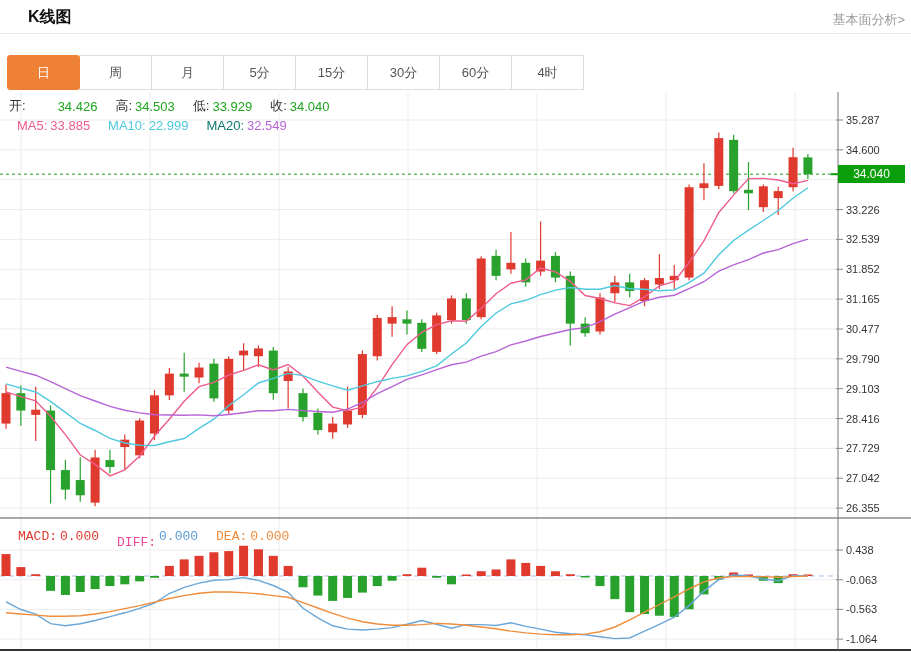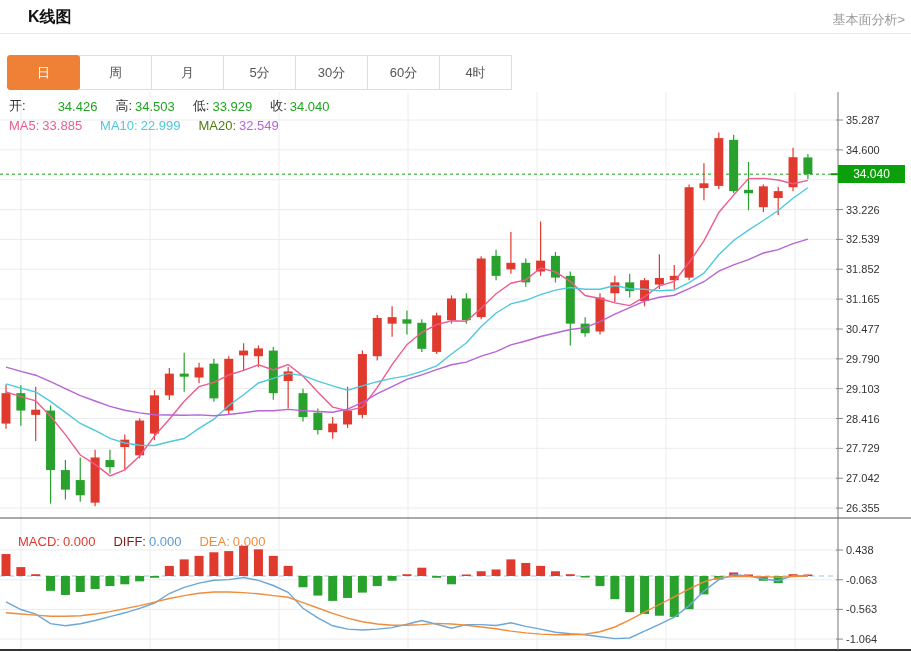--- a/index.html
+++ b/index.html
@@ -11,22 +11,22 @@
   .hdr-divider{position:absolute;left:0;top:33px;width:911px;height:1px;background:#e8e8e8;z-index:1;}
   .tabs{position:absolute;left:7px;top:55px;display:flex;z-index:3;}
   .tab{width:71px;height:33px;line-height:33px;text-align:center;font-size:13px;color:#555;
        background:#fff;border:1px solid #ddd;margin-left:-1px;cursor:pointer;box-sizing:content-box;}
   .tab:first-child{margin-left:0;}
   .tab.active{background:#ee8135;border-color:#ee8135;color:#fff;border-radius:3px;position:relative;z-index:2;}
   .row{position:absolute;display:flex;align-items:center;z-index:2;font-size:13px;white-space:nowrap;}
   .row .pair{display:flex;align-items:center;margin-right:18px;}
   .row .pair .lb{margin-right:3px;}
   .ohlc{left:9px;top:97px;}
-  .malg{left:9px;top:118px;}
-  .macdlg{left:18px;top:534px;}
+  .malg{left:17px;top:118px;}
+  .macdlg{left:18px;top:523px;font-family:Liberation Mono, monospace;}
   .ptag{position:absolute;left:838px;width:67px;height:18px;line-height:18px;z-index:2;
         color:#fff;font-size:12px;text-align:center;}
   svg text{font-family:"Liberation Sans","DejaVu Sans",sans-serif;font-size:11px;fill:#333;}
 </style>
 </head>
 <body>
 
 <div id="app">
   <svg id="chart" width="911" height="652">
       <line x1="21" y1="92" x2="21" y2="650" stroke="#ececec" stroke-width="1"></line>
@@ -266,20 +266,21 @@
       <line x1="831" y1="174.18215" x2="838" y2="174.18215" stroke="#0c9f0c" stroke-width="2"></line>
     </svg>
   <span class="hdr-title">K线图</span>
   <a class="hdr-link">基本面分析&gt;</a>
   <div class="hdr-divider"></div>
   <div class="tabs">
       <div class="tab active">日</div>
       <div class="tab">周</div>
       <div class="tab">月</div>
       <div class="tab">5分</div>
+      <div class="tab">15分</div>
       <div class="tab">30分</div>
       <div class="tab">60分</div>
       <div class="tab">4时</div>
     </div>
   <div class="row ohlc">
       <span class="pair">
         <span class="lb" style="color: rgb(51, 51, 51);">开:</span>
         <span style="color: rgb(31, 164, 31); margin-left: 29px;">34.426</span>
       </span>
       <span class="pair">
@@ -298,31 +299,31 @@
   <div class="row malg">
       <span class="pair">
         <span class="lb" style="color: rgb(238, 92, 141);">MA5:</span>
         <span style="color: rgb(238, 92, 141);">33.885</span>
       </span>
       <span class="pair">
         <span class="lb" style="color: rgb(78, 201, 221);">MA10:</span>
         <span style="color: rgb(78, 201, 221);">22.999</span>
       </span>
       <span class="pair">
-        <span class="lb" style="color: #4d7c0f; text-align: right;">MA20:</span>
+        <span class="lb" style="color: #0f766e; text-align: right;">MA20:</span>
         <span style="color: rgb(183, 100, 216);">32.549</span>
       </span>
     </div>
   <div class="row macdlg">
       <span class="pair">
         <span class="lb" style="color: rgb(224, 57, 46);">MACD:</span>
         <span style="color: rgb(224, 57, 46);">0.000</span>
       </span>
       <span class="pair">
-        <span class="lb" style="color: #7f1d1d;">DIFF:</span>
+        <span class="lb" style="color: #ec4899; margin-top: 12px;">DIFF:</span>
         <span style="color: rgb(91, 155, 213);">0.000</span>
       </span>
       <span class="pair">
         <span class="lb" style="color: rgb(240, 140, 60);">DEA:</span>
         <span style="color: rgb(240, 140, 60);">0.000</span>
       </span>
     </div>
   <div class="ptag" style="background: rgb(12, 159, 12); top: 165.182px;">
     <span>34.040</span>
   </div>

